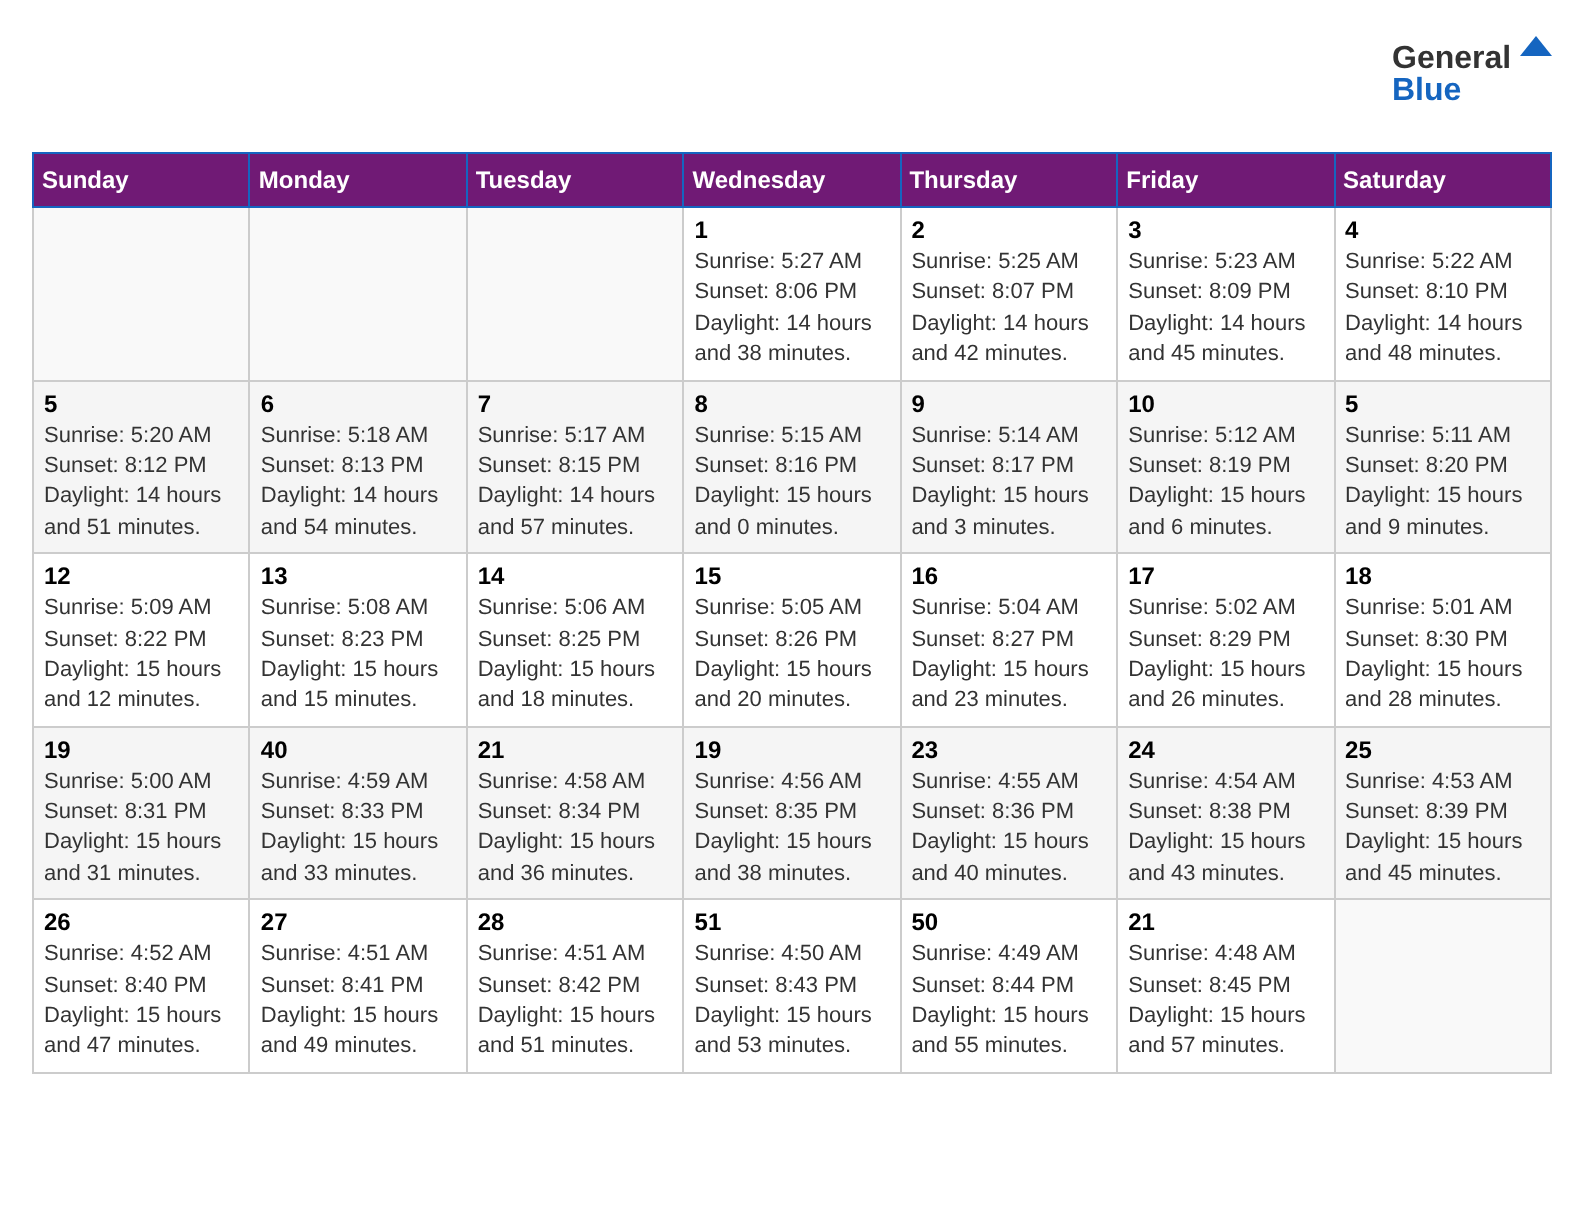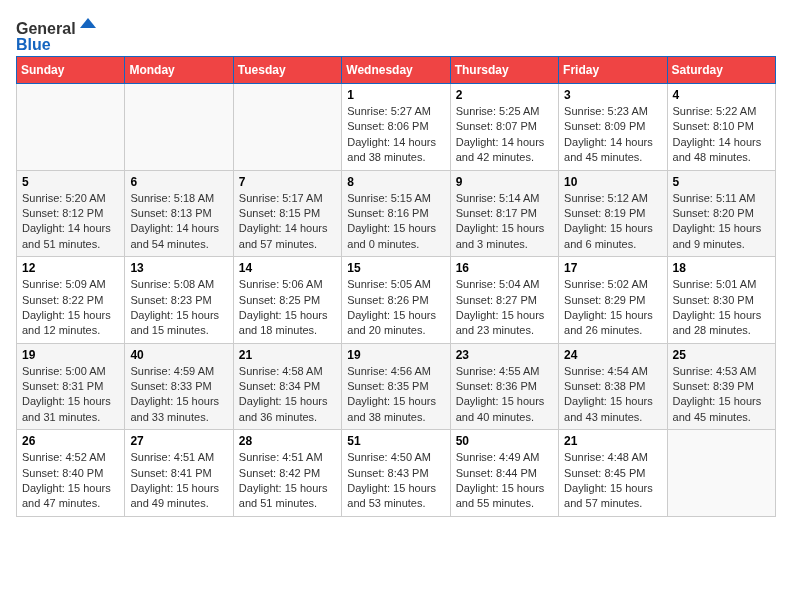--- a/index.html
+++ b/index.html
@@ -5,23 +5,23 @@
     * { box-sizing: border-box; margin: 0; padding: 0; }
     body {
       font-family: Arial, sans-serif;
       background: #fff;
       width: 792px;
       min-height: 612px;
       padding: 16px;
     }
     .header-area {
       display: flex;
-      justify-content: flex-start;
+      justify-content: flex-end;
       align-items: flex-start;
-      margin-bottom: 0;
+      margin-bottom: 20px;
     }
     .logo {
       display: flex;
       align-items: center;
       gap: 4px;
     }
     .title-area {
       text-align: right;
     }
     .main-title {
@@ -32,21 +32,21 @@
     .subtitle {
       font-size: 15px;
       color: #555;
     }
     table {
       width: 100%;
       border-collapse: collapse;
       font-size: 11px;
     }
     thead tr th {
-      background-color: #ef4444;
+      background-color: #701a75;
       color: #fff;
       padding: 6px 4px;
       text-align: left;
       font-size: 12px;
       font-weight: bold;
       border: 1px solid #1565c0;
     }
     tbody tr td {
       border: 1px solid #ccc;
       padding: 4px 5px;

